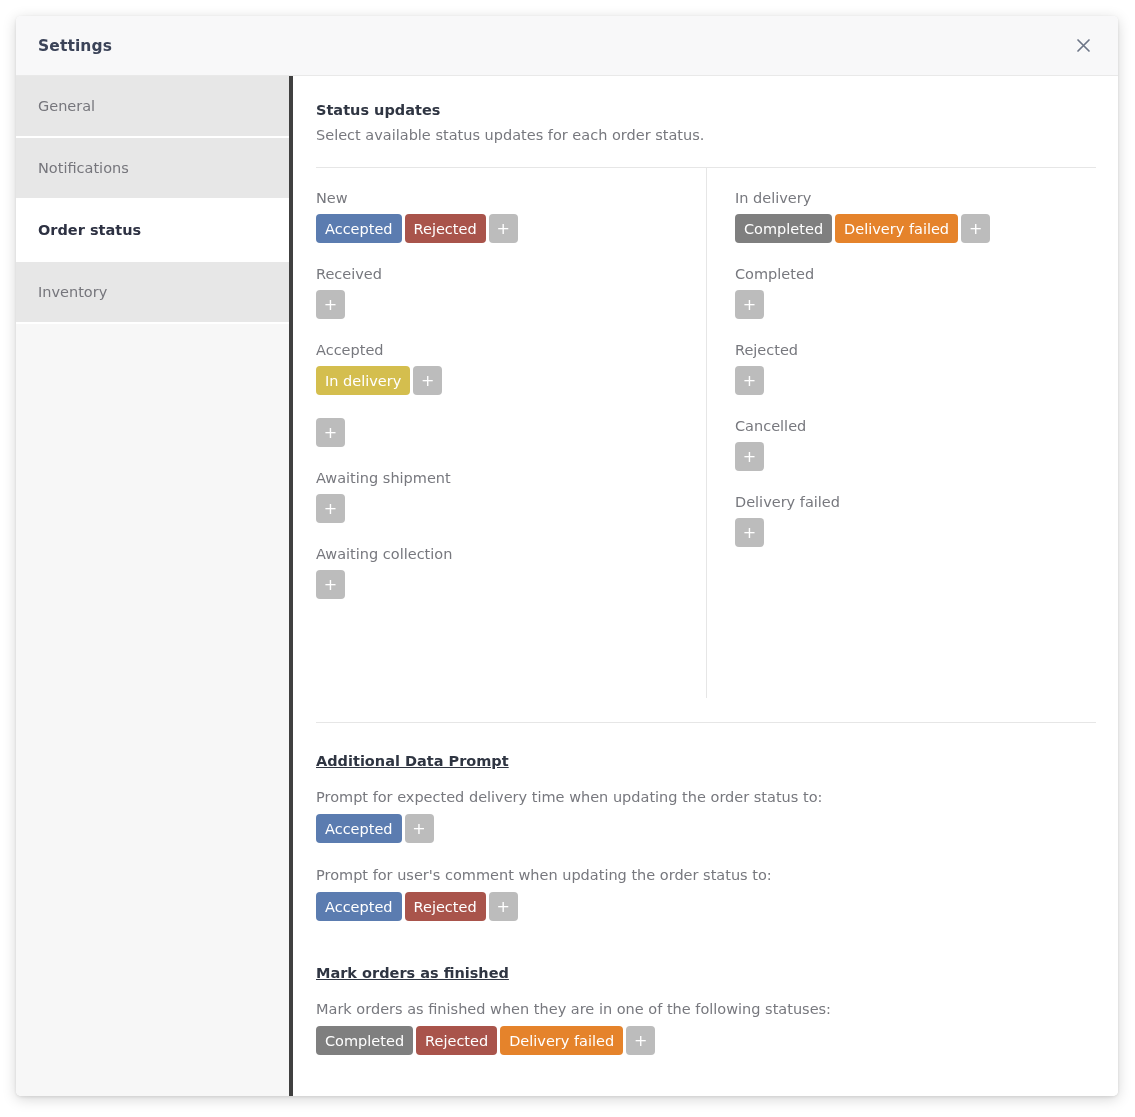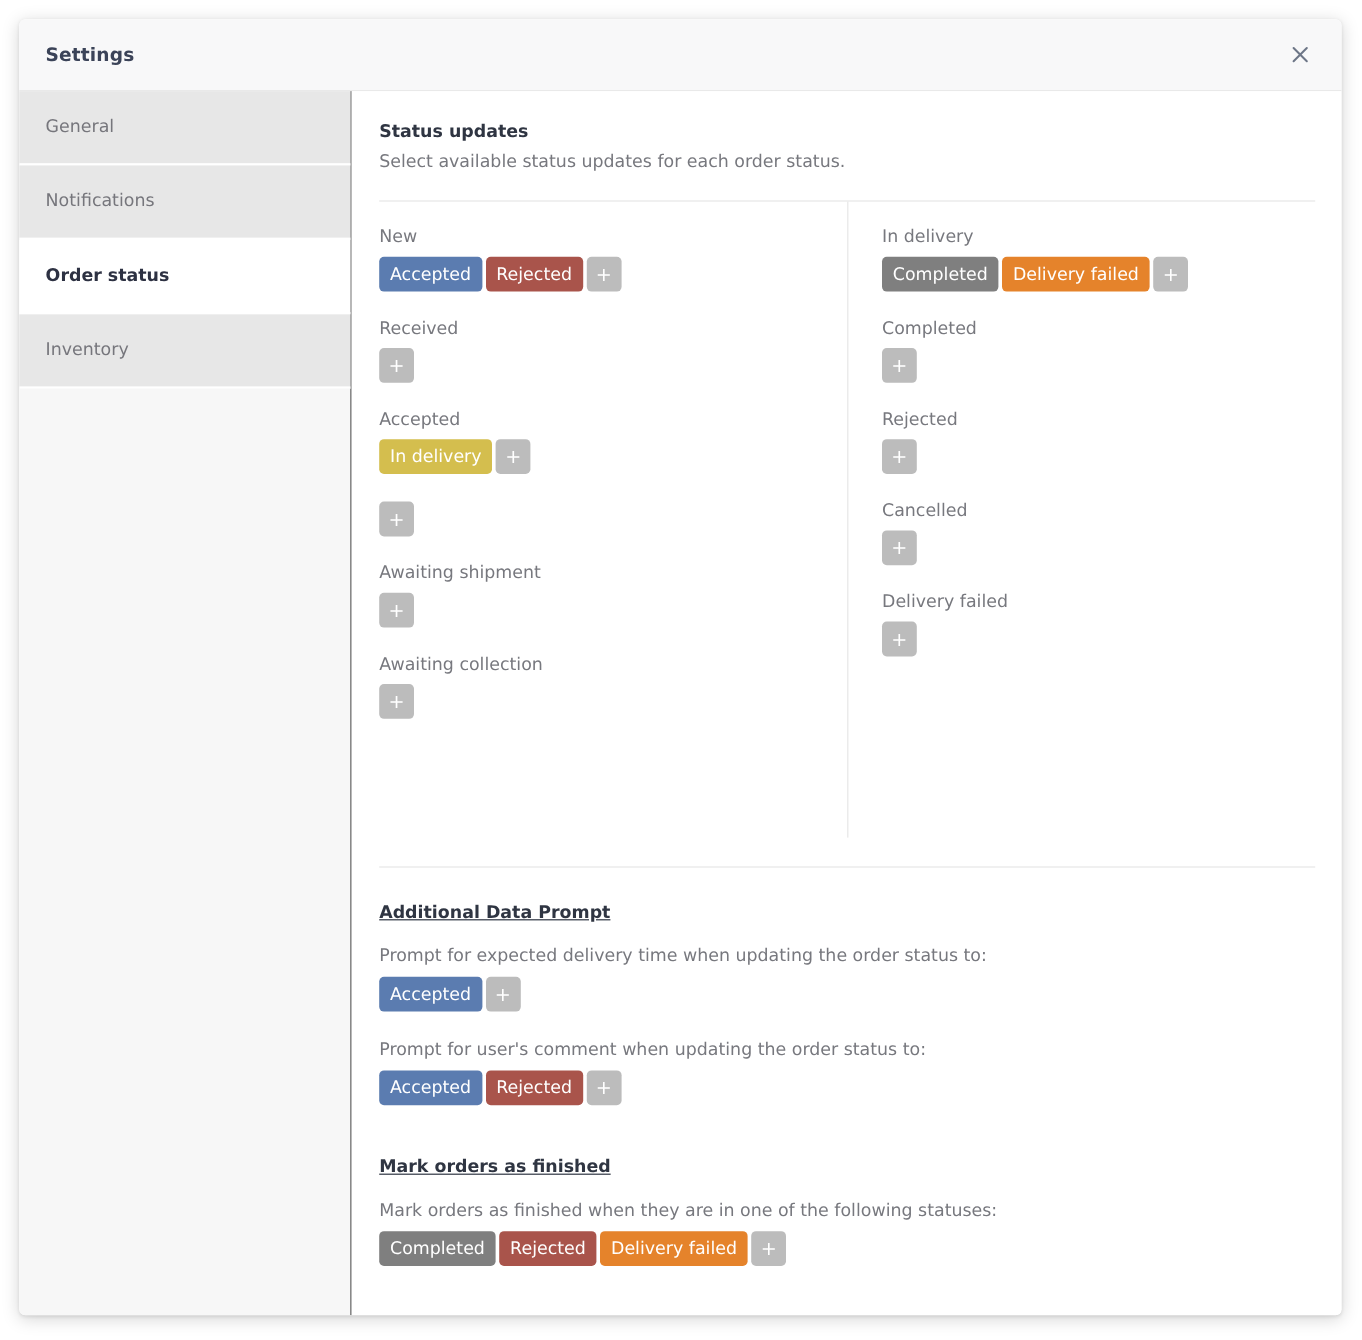--- a/index.html
+++ b/index.html
@@ -53,21 +53,21 @@
     flex: 1 1 auto;
     display: flex;
     min-height: 0;
   }
 
   
   #sidebar {
     width: 277px;
     flex: 0 0 277px;
     background: #f7f7f7;
-    border-right: 1px solid #404040;
+    border-right: 4px solid #404040;
   }
   .nav-item {
     height: 62px;
     display: flex;
     align-items: center;
     padding: 0 0 0 22px;
     font-size: 14.5px;
     color: #76767c;
     background: #e7e7e7;
     border-bottom: 2px solid #ffffff;

